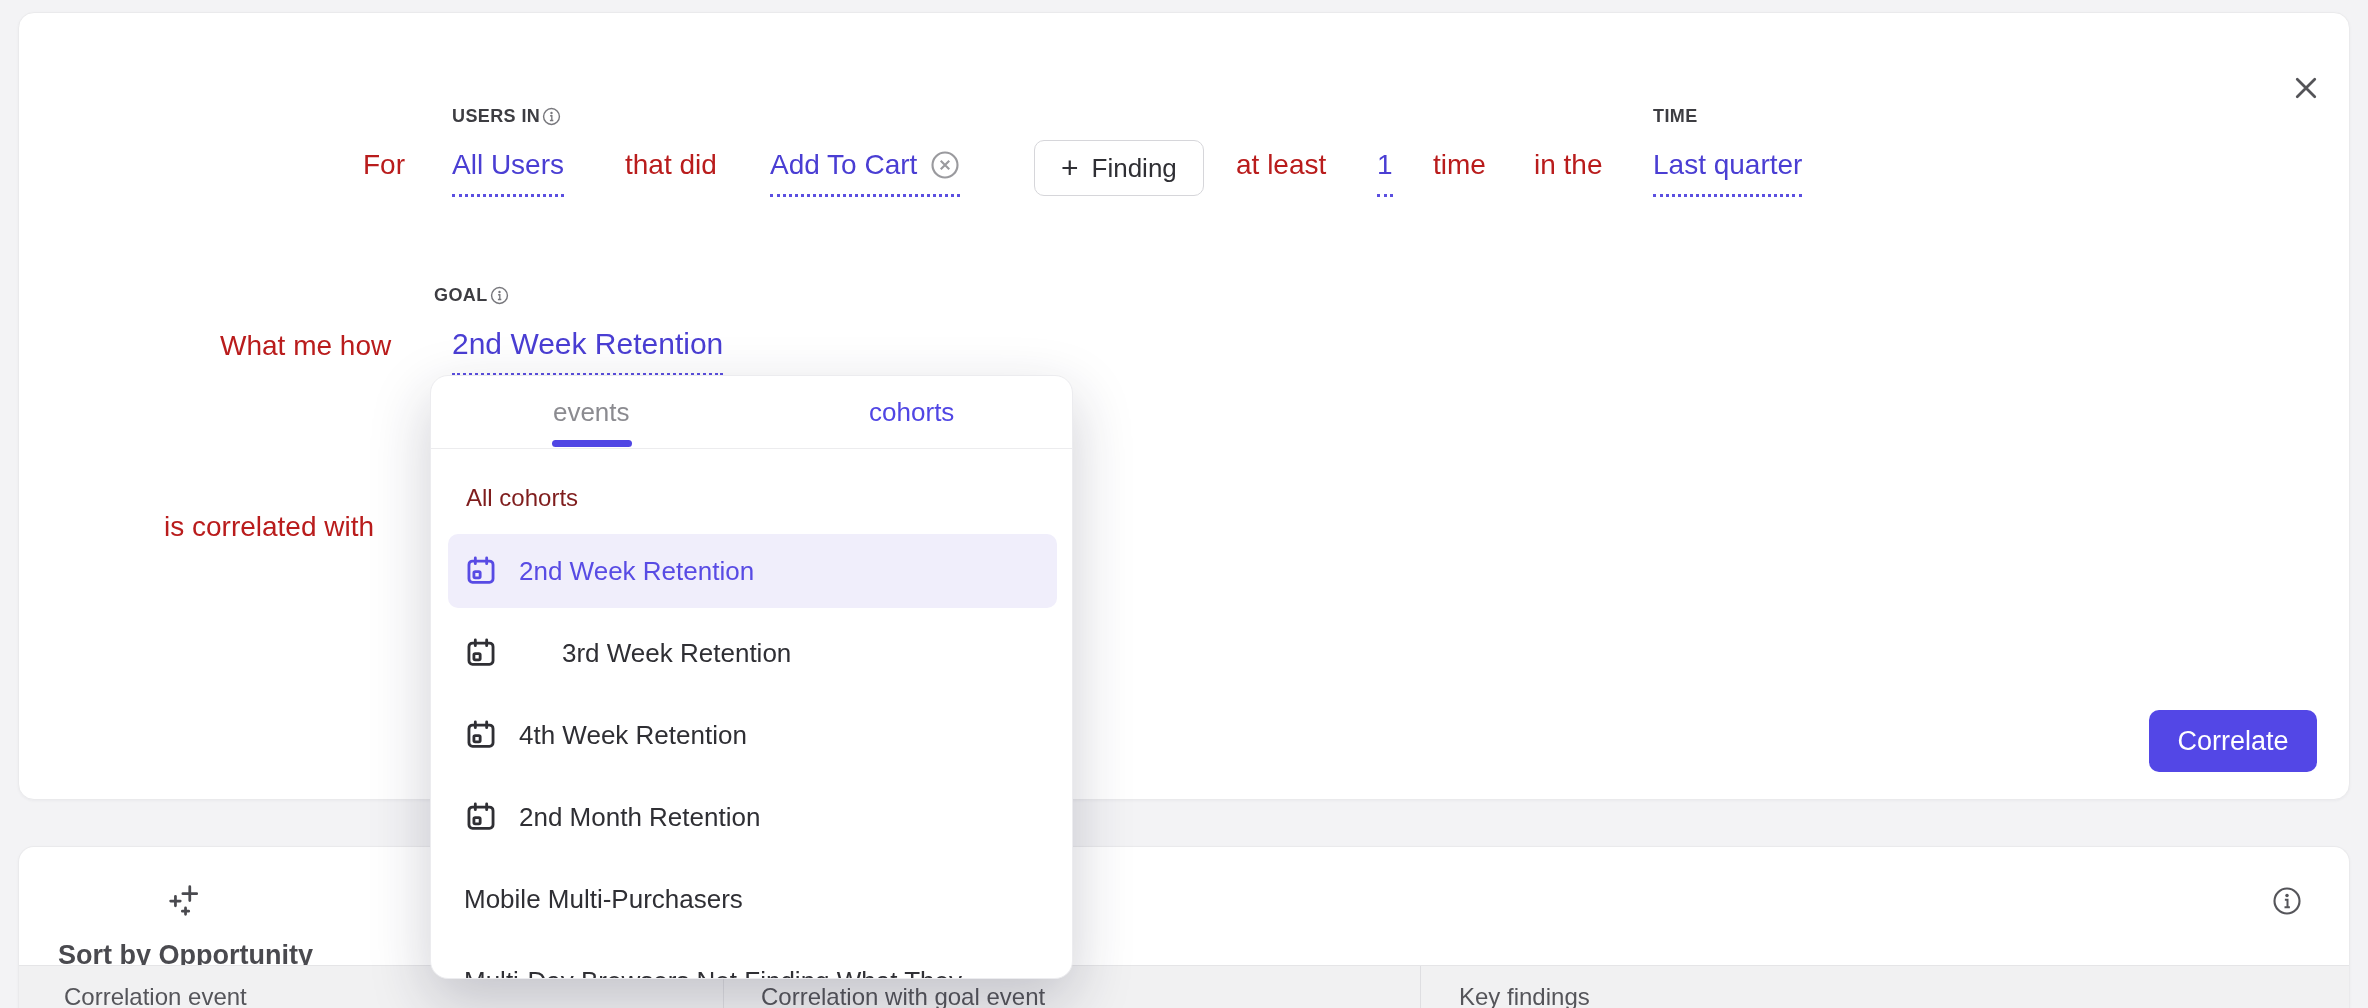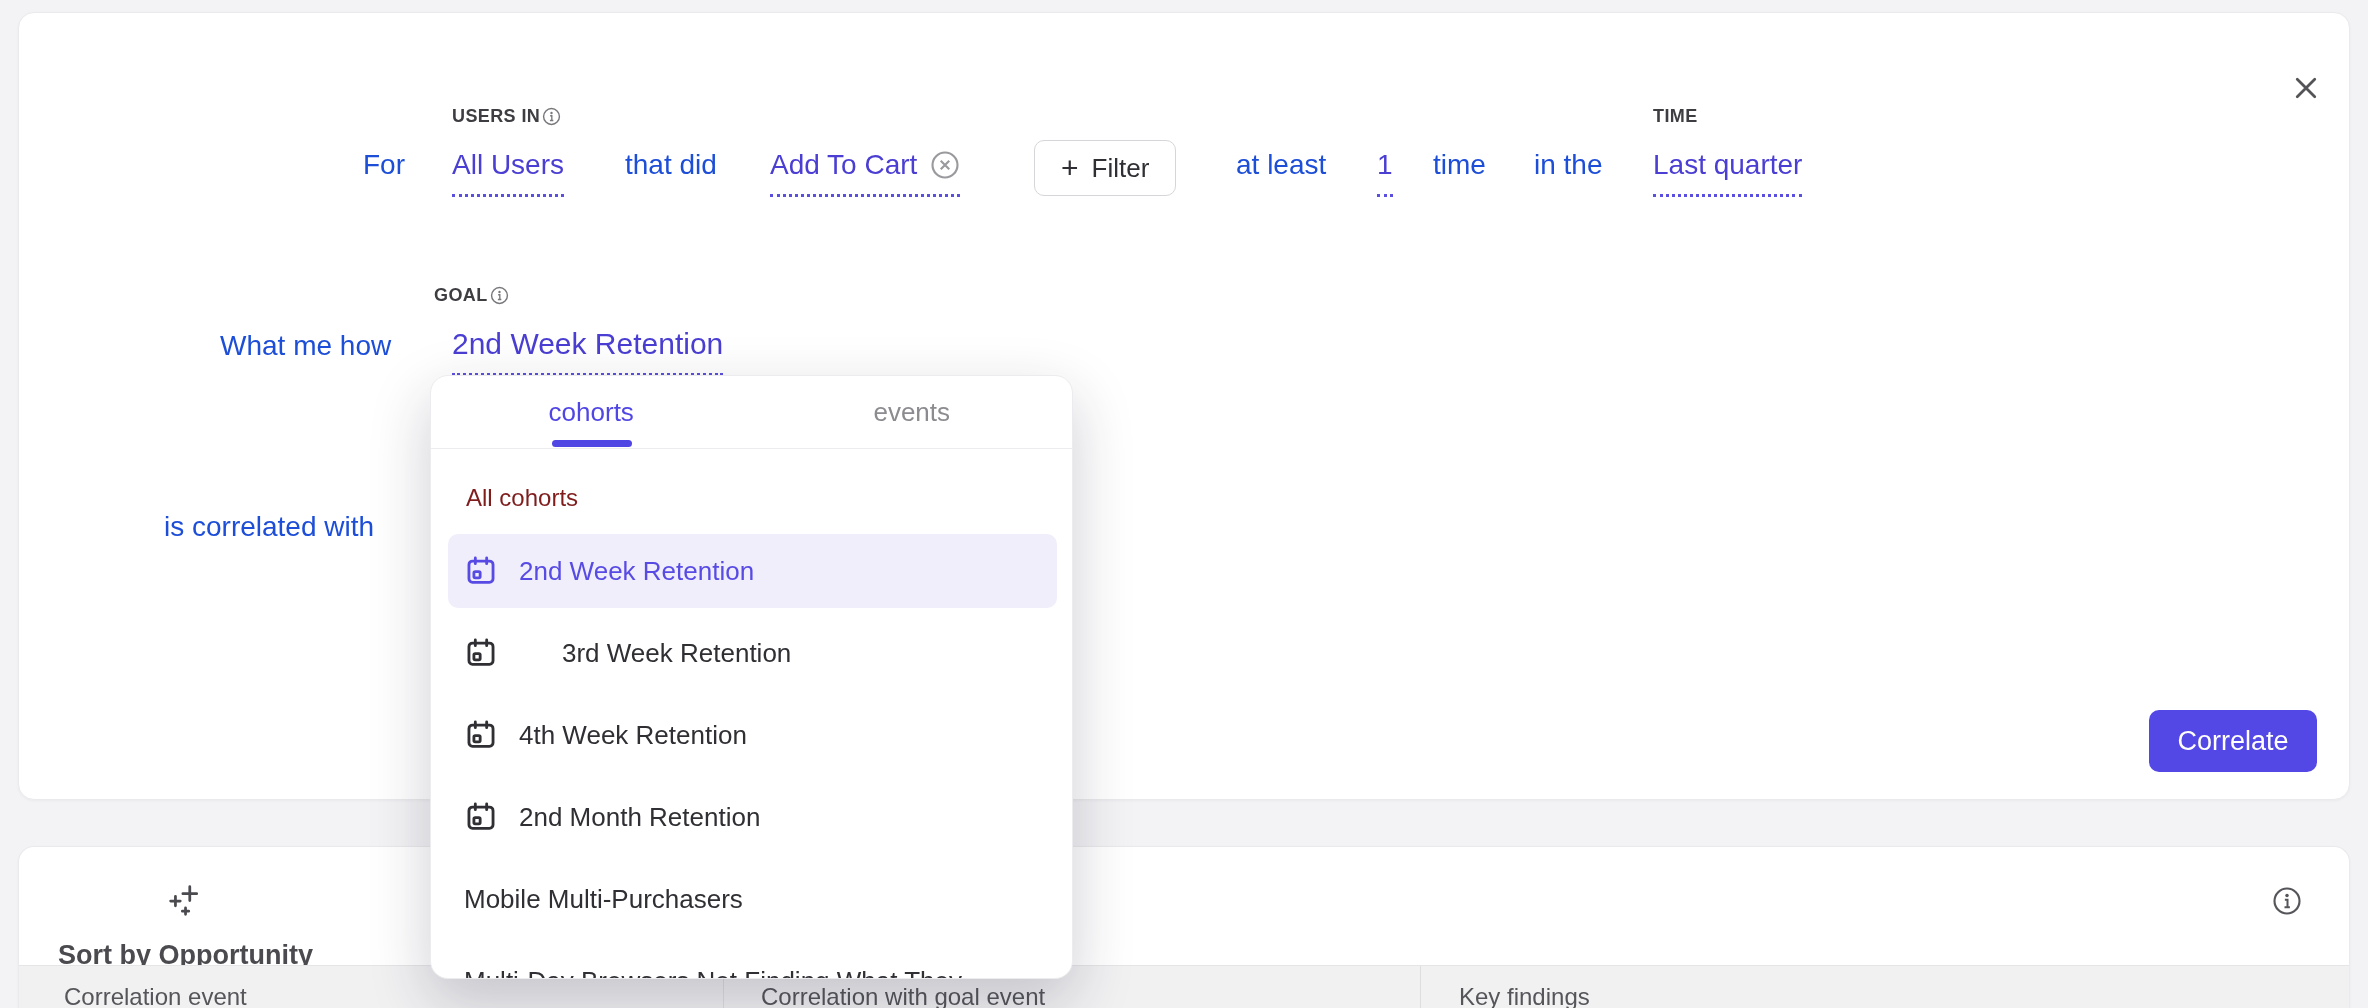--- a/index.html
+++ b/index.html
@@ -9,21 +9,21 @@
     font-family:"Liberation Sans","DejaVu Sans",sans-serif;
     -webkit-font-smoothing:antialiased;
   }
   .card{
     position:absolute;background:#ffffff;border:1px solid #eaeaec;
     box-shadow:0 1px 3px rgba(20,20,40,.04);
   }
   .card-main{left:18px;top:12px;width:2330px;height:786px;border-radius:16px;}
   .card-results{left:18px;top:846px;width:2330px;height:162px;border-radius:16px 16px 0 0;border-bottom:none;}
 
-  .word{position:absolute;font-size:28px;line-height:40px;color:#1d4ed8;white-space:nowrap;}
+  .word{position:absolute;font-size:28px;line-height:40px;color:#b91c1c;white-space:nowrap;}
   .small-label{
     position:absolute;font-size:18px;line-height:24px;font-weight:700;color:#3d3d42;
     letter-spacing:.4px;display:flex;align-items:center;gap:2px;white-space:nowrap;
   }
   .small-label .icon-info{width:19px;height:19px;color:#77777c;}
   .chip{
     position:absolute;font-size:28px;line-height:40px;font-weight:500;color:#4a3ed3;
     padding-bottom:9px;border-bottom:3px dotted #5b4fe0;white-space:nowrap;cursor:pointer;
     display:inline-flex;align-items:center;
   }
@@ -120,21 +120,21 @@
     <span class="icon-remove">
       <svg viewBox="0 0 24 24" fill="none" stroke="currentColor" stroke-width="1.7">
         <circle cx="12" cy="12" r="10"></circle>
         <path d="M8.6 8.6l6.8 6.8M15.4 8.6l-6.8 6.8"></path>
       </svg>
     </span>
   </span>
 
   <button class="filter-btn">
     <span class="plus">+</span>
-    <span>Filter</span>
+    <span>Finding</span>
   </button>
 
   <span class="word" style="left:1217px;top:132px;text-align:right;">at least</span>
   <span class="chip" style="left:1358px;top:132px;">1</span>
   <span class="word" style="left:1414px;top:132px;">time</span>
   <span class="word" style="left:1515px;top:132px;">in the</span>
 
   <div class="small-label" style="left:1634px;top:91px;">
     <span>TIME</span>
   </div>
@@ -153,22 +153,22 @@
   <span class="word" style="left:201px;top:313px;">What me how</span>
   <span class="chip" style="left:433px;top:310px;font-size:30px;line-height:42px;padding-bottom:8px;">2nd Week Retention</span>
 
   <span class="word" style="left:145px;top:494px;">is correlated with</span>
 
   <button class="correlate-btn">Correlate</button>
 </div>
 
 <div class="dropdown">
   <div class="dd-tabs">
+    <div class="dd-tab inactive">events</div>
     <div class="dd-tab active">cohorts</div>
-    <div class="dd-tab inactive">events</div>
     <div class="dd-tab-underline"></div>
   </div>
 
   <div class="dd-section">All cohorts</div>
 
   <div class="dd-item selected" style="top:158px;">
     <span class="icon-calendar">
       <svg viewBox="0 0 24 24" fill="none" stroke="currentColor" stroke-width="2" stroke-linecap="round" stroke-linejoin="round">
         <rect x="3.5" y="5" width="17" height="15" rx="2.5"></rect>
         <path d="M8 2.8v4M16 2.8v4"></path>

